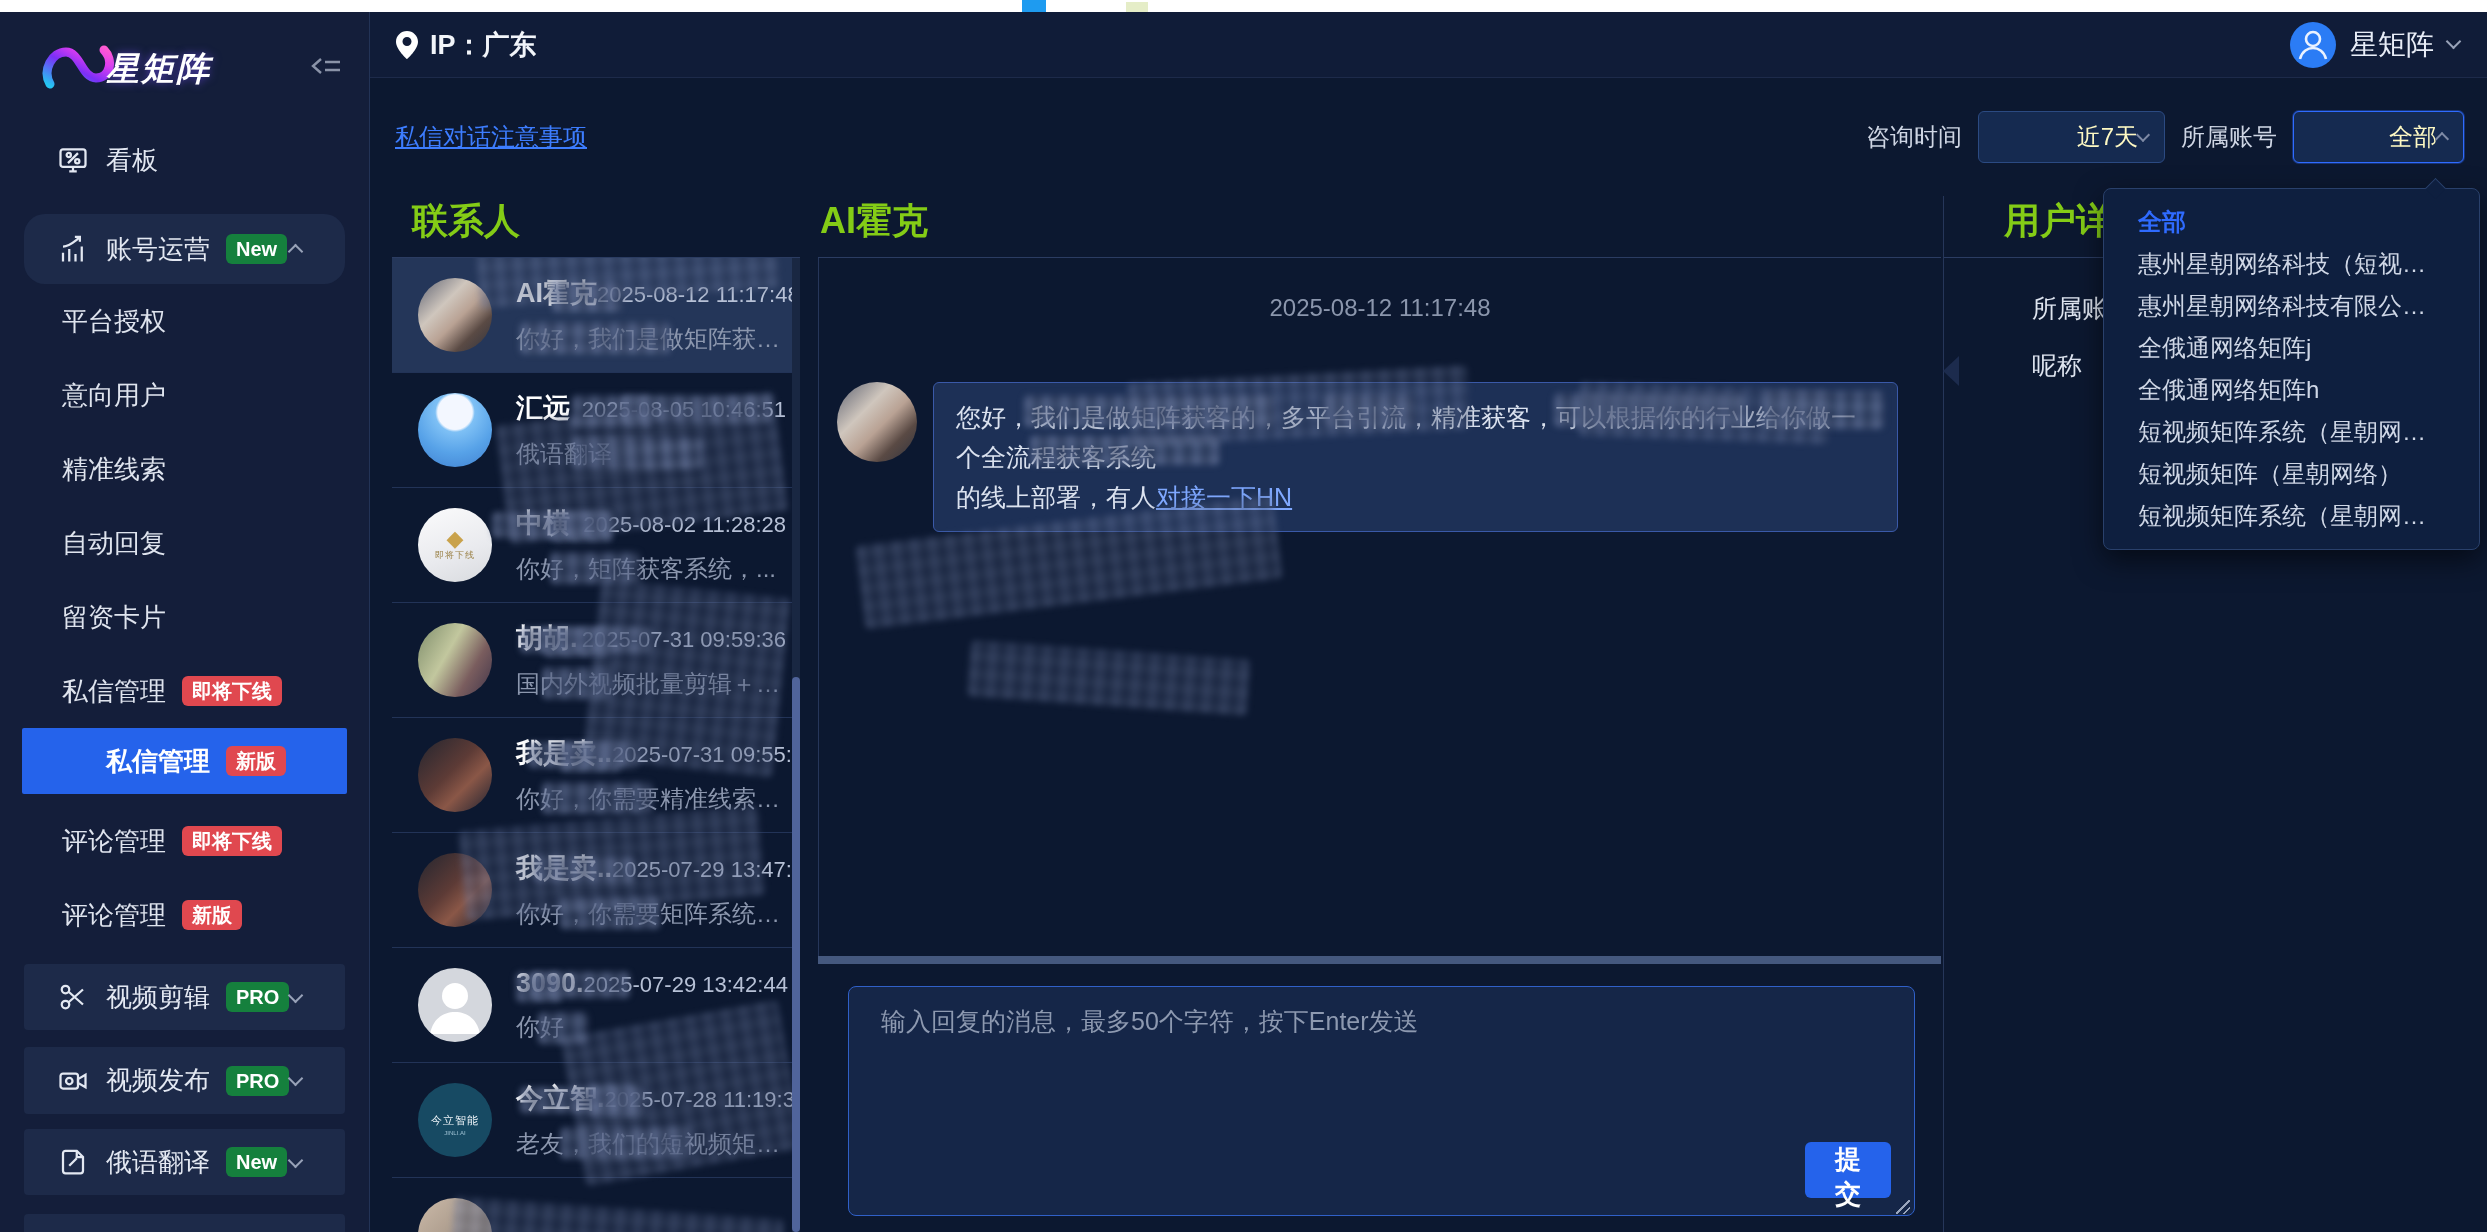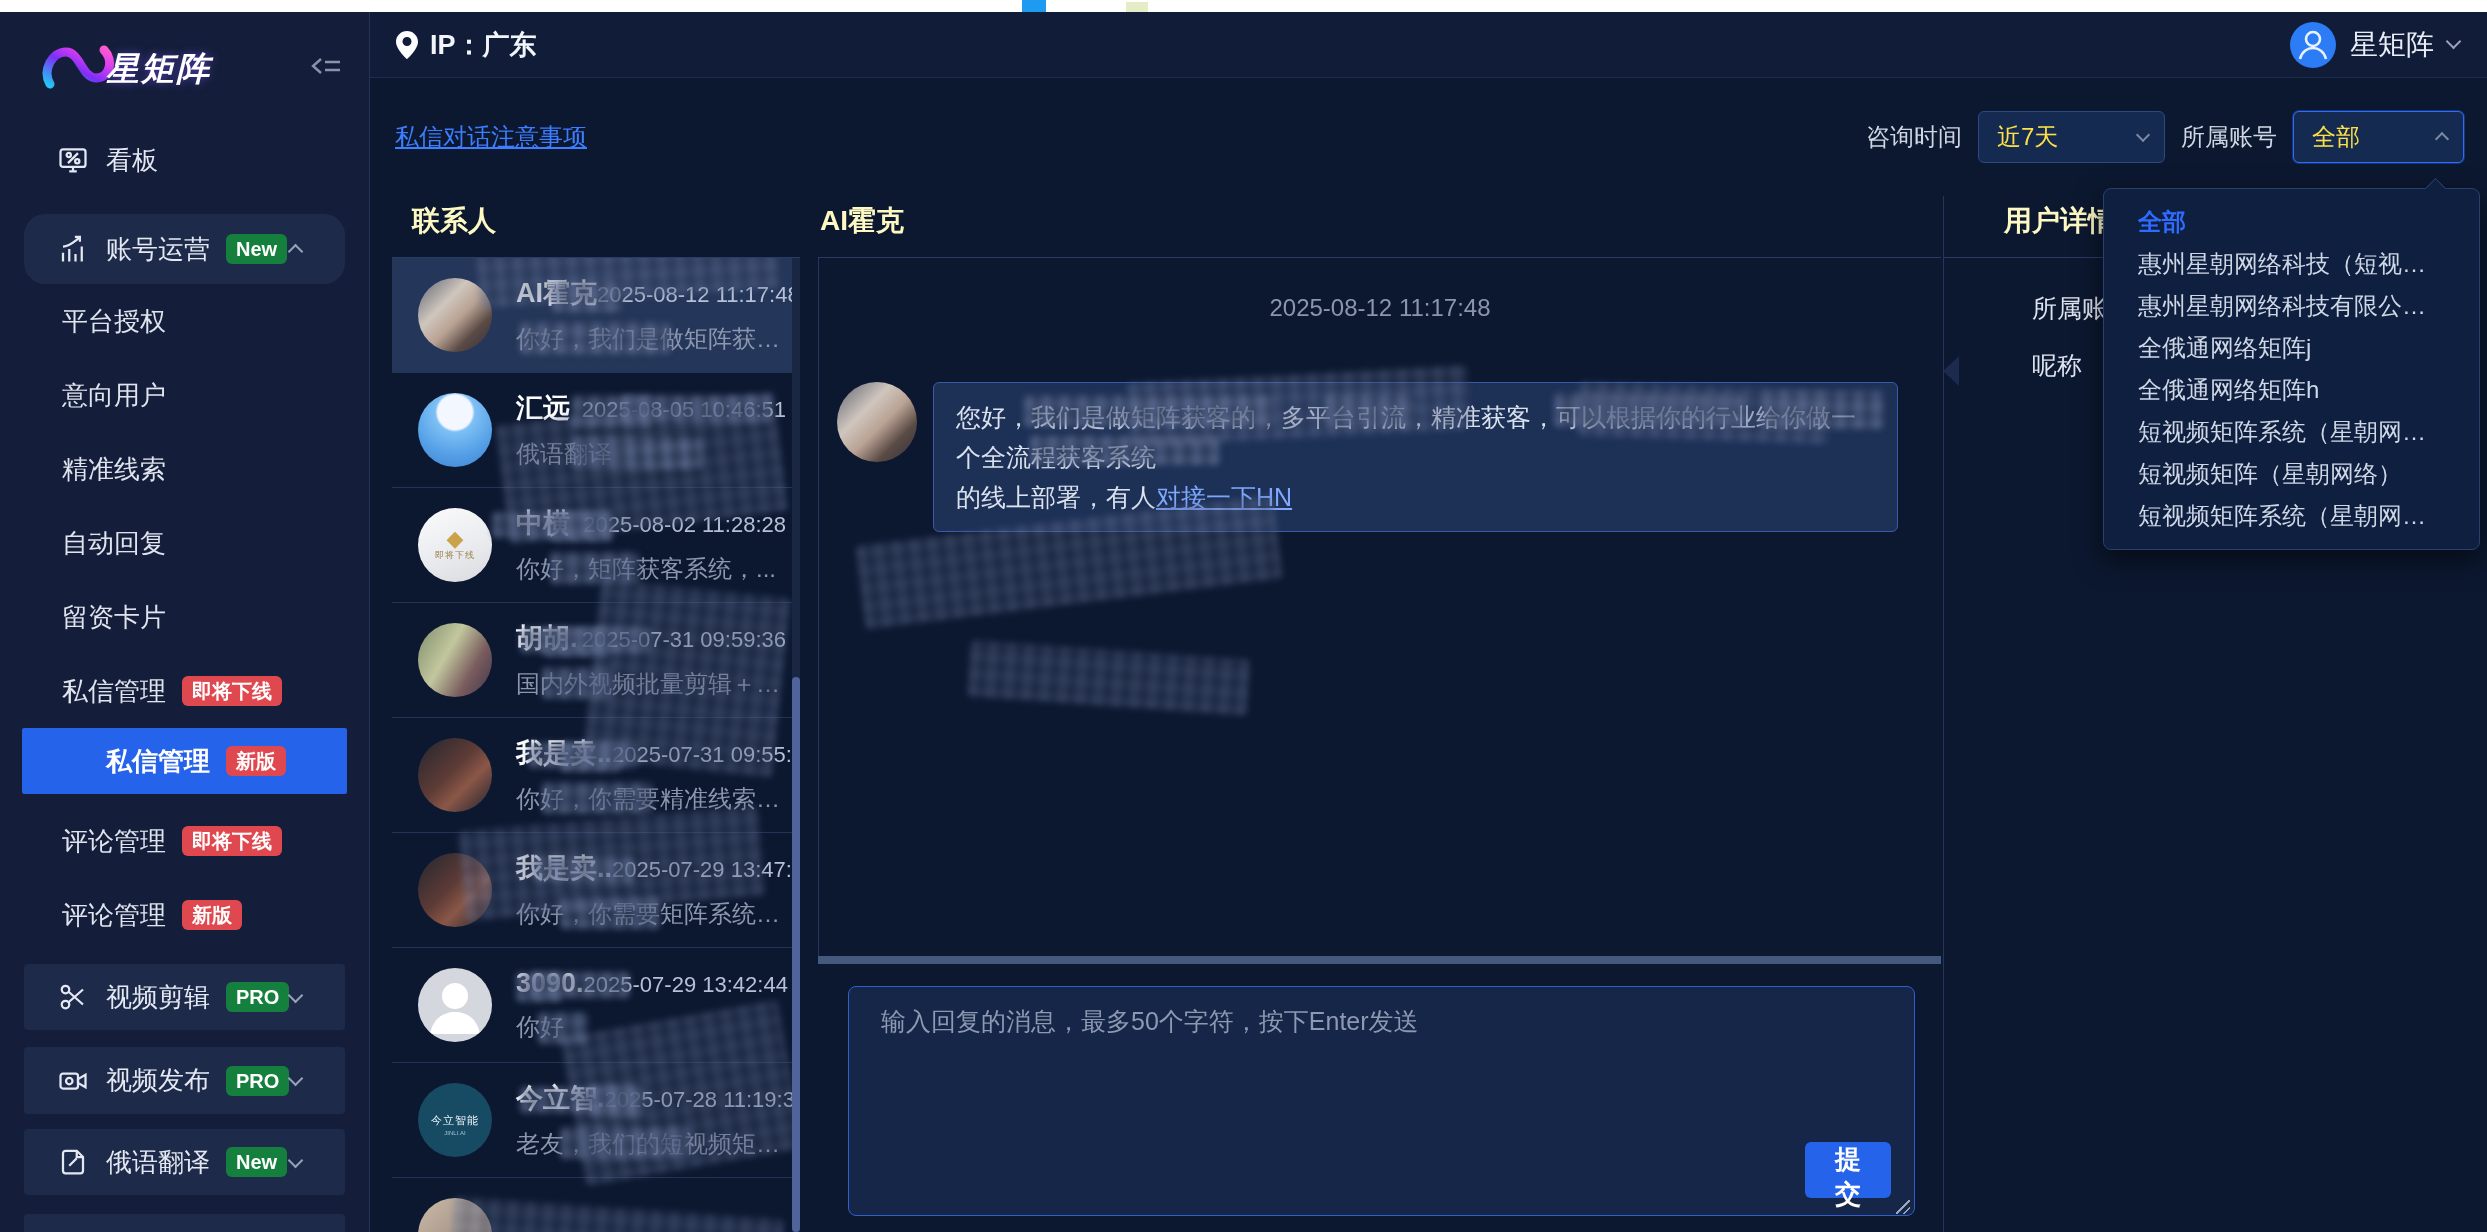--- a/index.html
+++ b/index.html
@@ -37,29 +37,29 @@
   .topbar { height:66px; background:#101c38; border-bottom:1px solid #1d2a4a; display:flex; align-items:center; justify-content:space-between; padding:0 28px 0 26px; }
   .ip { display:flex; align-items:center; gap:12px; color:#f2f5fa; font-size:27px; font-weight:bold; }
   .user { display:flex; align-items:center; gap:14px; color:#e8edf7; font-size:28px; cursor:pointer; }
   .uchev { width:11px; height:11px; border-right:2px solid #98a2b8; border-bottom:2px solid #98a2b8; transform:rotate(45deg); margin-top:-6px; }
 
   .content { position:absolute; top:66px; left:0; right:0; bottom:0; background:#0c1830; }
   .filter-row { position:relative; height:118px; display:flex; align-items:center; justify-content:space-between; padding:0 23px 0 25px; }
   .notice { color:#3d7dff; font-size:24px; text-decoration:underline; cursor:pointer; }
   .filters { display:flex; align-items:center; gap:16px; }
   .flabel { color:#cfd6e4; font-size:24px; }
-  .select { display:flex; align-items:center; justify-content:space-between; width:187px; height:52px; background:#152a50; border:1px solid #2b4a82; border-radius:6px; padding:0 16px 0 18px; color:#fde047; font-size:24px; cursor:pointer; }
+  .select { display:flex; align-items:center; justify-content:flex-end; width:187px; height:52px; background:#152a50; border:1px solid #2b4a82; border-radius:6px; padding:0 16px 0 18px; color:#fef9c3; font-size:24px; cursor:pointer; }
   .select .schev { width:10px; height:10px; border-right:2px solid #7e8aa5; border-bottom:2px solid #7e8aa5; }
   .s-down { transform:rotate(45deg); margin-top:-4px; }
   .s-up { transform:rotate(-135deg); margin-top:4px; border-color:#5f7fc0; }
   .select-focus { width:171px; border-color:#2f6bff; box-shadow:0 0 0 1px rgba(47,107,255,.35); }
 
   
   .panels { position:absolute; top:118px; left:0; right:0; bottom:0; }
-  .pane-h2 { color:#fef9c3; font-size:28px; font-weight:bold; height:62px; line-height:50px; border-bottom:1px solid #2b3c62; }
+  .pane-h2 { color:#84cc16; font-size:36px; font-weight:bold; height:62px; line-height:50px; border-bottom:1px solid #2b3c62; }
 
   .contacts { position:absolute; left:22px; width:408px; top:0; bottom:0; }
   .contacts .pane-h2 { padding-left:20px; }
   .clist { position:absolute; top:62px; left:0; right:0; bottom:0; overflow:hidden; }
   .crow { position:relative; height:115px; border-bottom:1px solid #223357; display:flex; align-items:center; gap:24px; padding:0 14px 0 26px; cursor:pointer; }
   .crow.sel { background:#243659; }
   .cavatar { width:74px; height:74px; border-radius:50%; flex-shrink:0; position:relative; overflow:hidden; }
   .cmain { flex:1; min-width:0; }
   .l1 { display:flex; align-items:baseline; justify-content:space-between; }
   .cname { color:#fff; font-size:27px; font-weight:bold; white-space:nowrap; }

